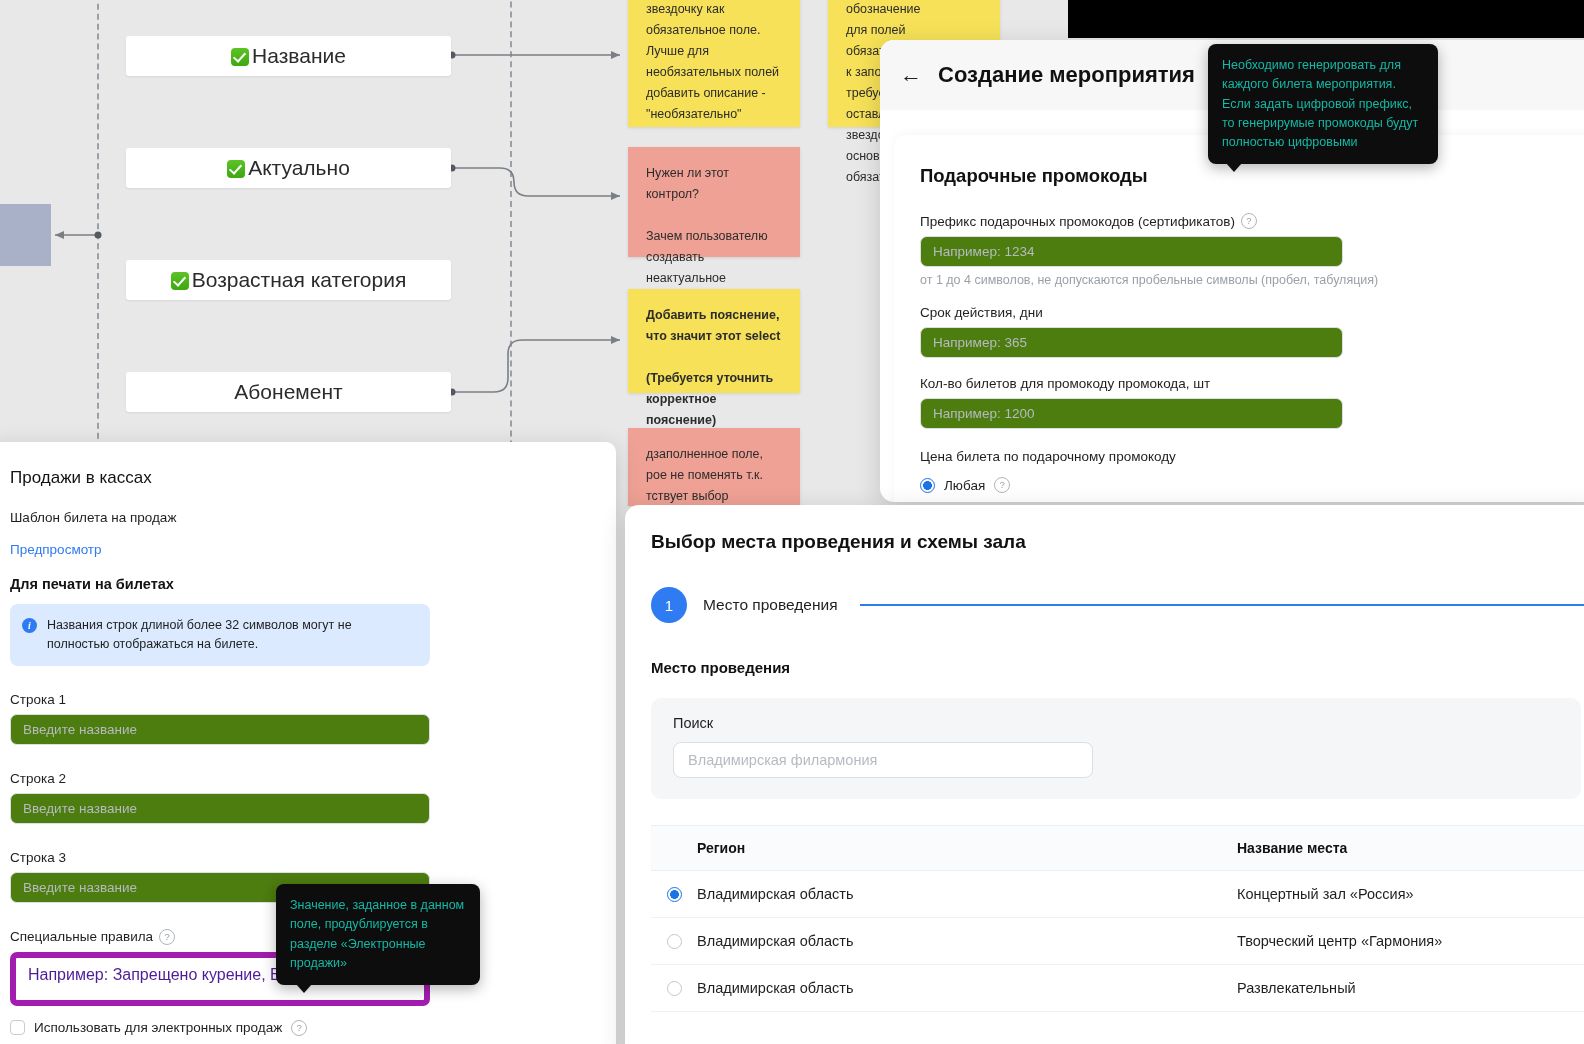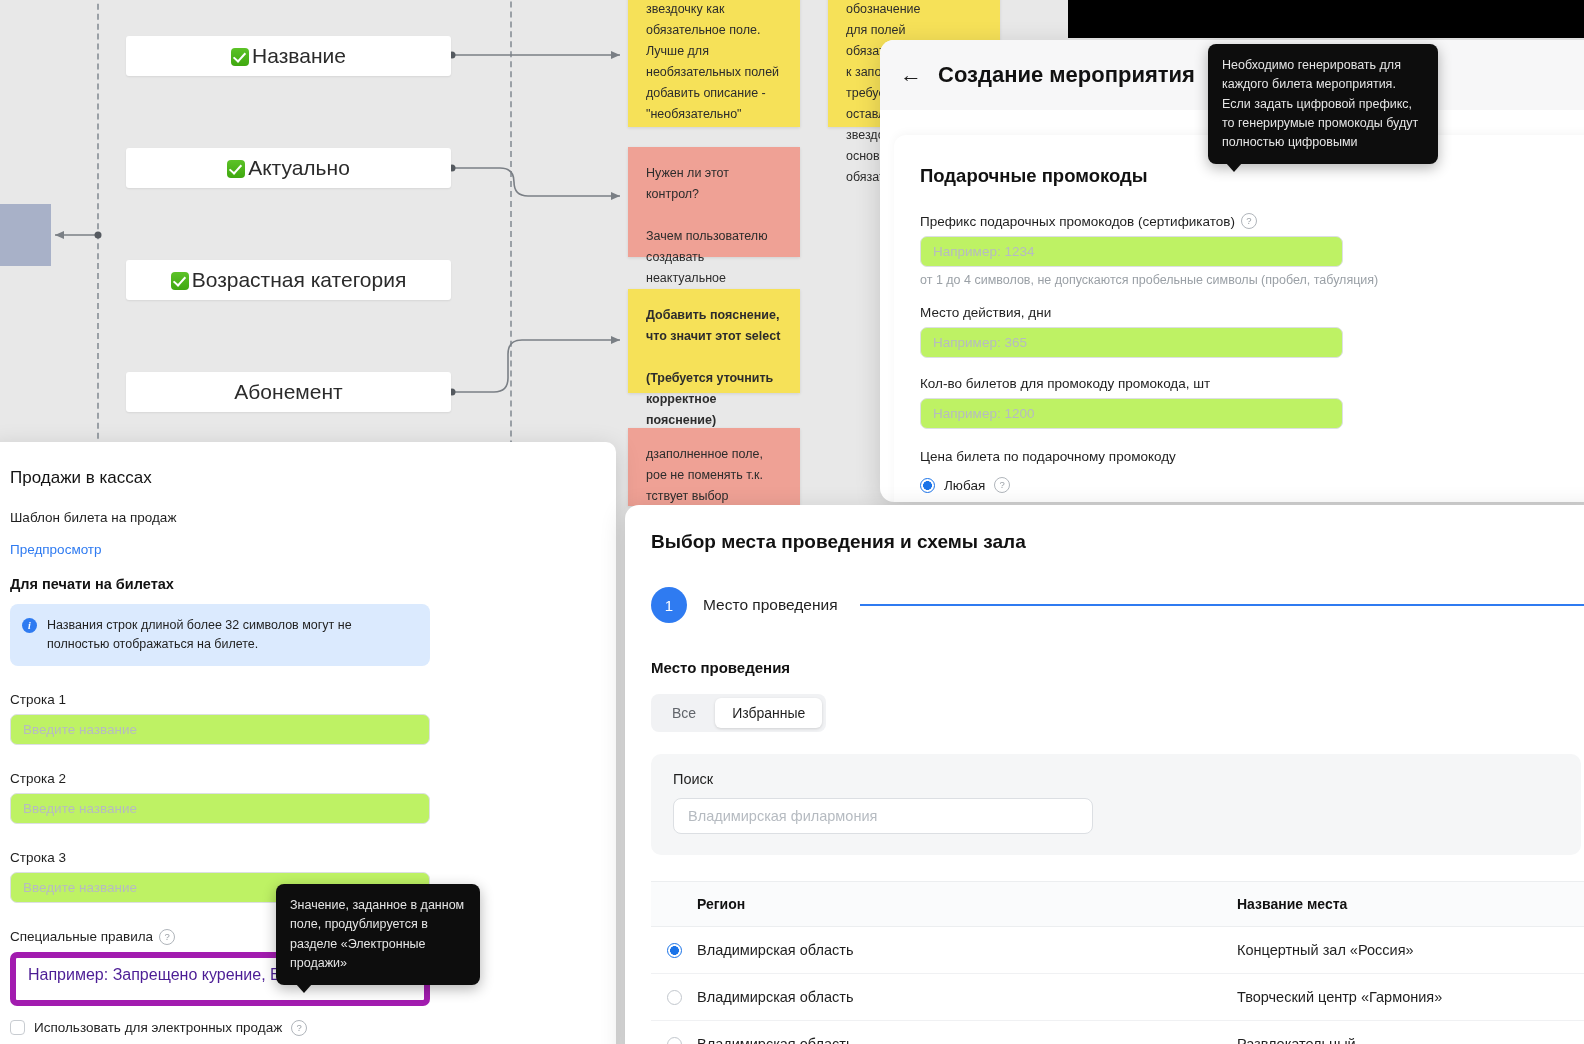--- a/index.html
+++ b/index.html
@@ -98,21 +98,21 @@
     display: flex;
     align-items: center;
     gap: 6px;
   }
   .text-input {
     box-sizing: border-box;
     width: 100%;
     height: 31px;
     border: 1px solid #dcdfe3;
     border-radius: 7px;
-    background: #bef264;
+    background: #4d7c0f;
     font-size: 13.5px;
     color: #1f1f1f;
     padding: 0 12px;
     outline: none;
     font-family: "Liberation Sans", sans-serif;
   }
   .text-input::placeholder { color: #b6bbc1; }
   .hint-text {
     font-size: 12.5px;
     color: #9aa0a6;
@@ -148,21 +148,21 @@
   .radio.on {
     border: 1.6px solid #1a73e8;
     background:
       radial-gradient(circle at center, #1a73e8 0 4.2px, #fff 4.6px 100%);
   }
 
   
   .tooltip {
     position: absolute;
     background: #0d0d0d;
-    color: #e5e5e5;
+    color: #14b8a6;
     border-radius: 8px;
     padding: 12px 14px;
     font-size: 12.5px;
     line-height: 1.54;
     box-shadow: 0 4px 14px rgba(0,0,0,.30);
     z-index: 60;
   }
   .tooltip .arrow {
     position: absolute;
     bottom: -8px;
@@ -525,21 +525,21 @@
         <div class="field-label">
           <span>Префикс подарочных промокодов (сертификатов)</span>
           <span class="qmark">?</span>
         </div>
         <input class="text-input promo-input" type="text" placeholder="Например: 1234" style="">
         <div class="hint-text">от 1 до 4 символов, не допускаются пробельные символы (пробел, табуляция)</div>
       </div>
 
       <div style="margin-bottom:18px;">
         <div class="field-label">
-          <span>Место действия, дни</span>
+          <span>Срок действия, дни</span>
         </div>
         <input class="text-input promo-input" type="text" placeholder="Например: 365" style="">
       </div>
 
       <div style="margin-bottom:20px;">
         <div class="field-label">
           <span>Кол-во билетов для промокоду промокода, шт</span>
         </div>
         <input class="text-input promo-input" type="text" placeholder="Например: 1200" style="">
       </div>
@@ -634,24 +634,20 @@
       <div class="venue-title">Выбор места проведения и схемы зала</div>
 
       <div class="step-row">
         <span class="step-circle">1</span>
         <span class="step-label">Место проведения</span>
         <span class="step-line"></span>
       </div>
 
       <div class="venue-sub">Место проведения</div>
 
-      <div class="seg-control">
-        <span class="seg">Все</span>
-        <span class="seg active">Избранные</span>
-      </div>
 
       <div class="search-wrap">
         <div class="search-label">Поиск</div>
         <input class="search-input" type="text" placeholder="Владимирская филармония" style="">
       </div>
 
       <div class="vtable">
         <div class="vt-head">
           <span class="vt-c0"></span>
           <span class="vt-c1">Регион</span>

